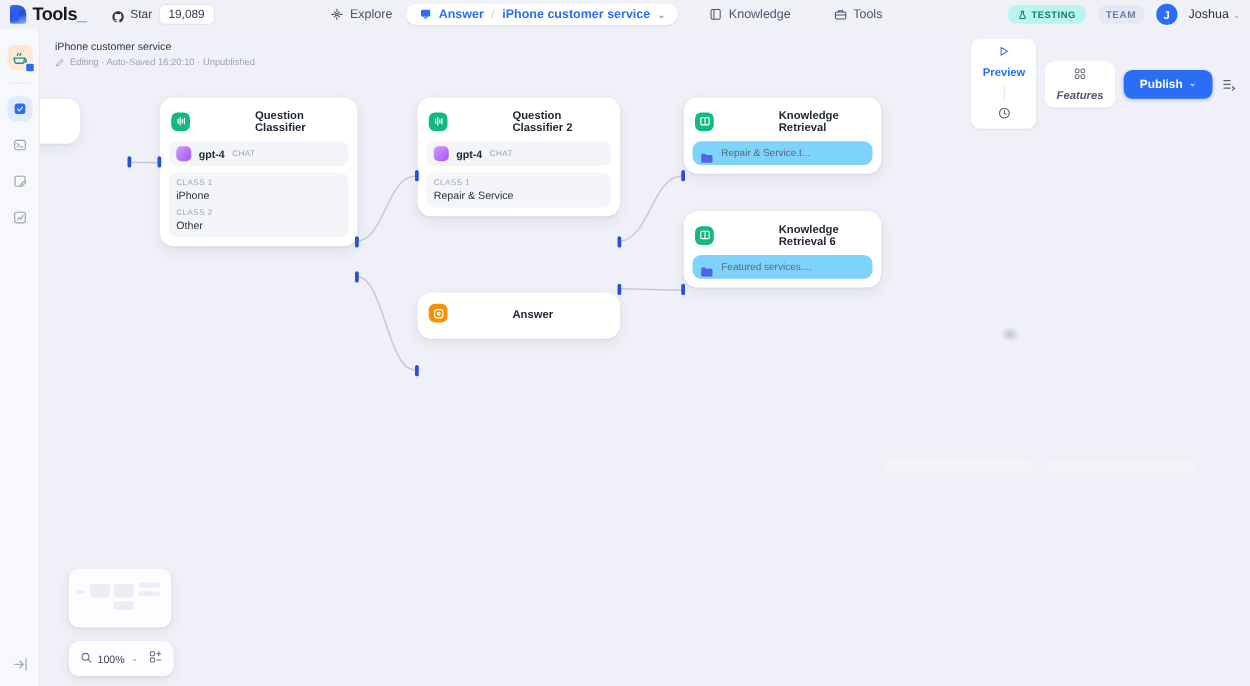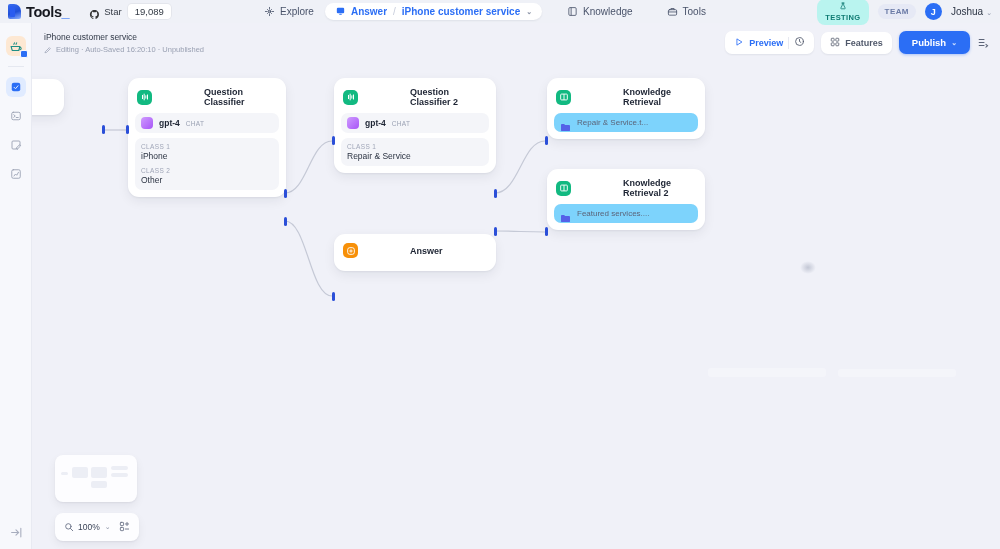--- a/index.html
+++ b/index.html
@@ -62,21 +62,21 @@
   .caret { font-size:7px; color:#8b93a6; margin-left:1px; }
 
   .nav-right {
     position:absolute; right:8px; top:0; height:23px;
     display:flex; align-items:center; gap:9px;
   }
   .badge-testing {
     display:flex; align-items:center; gap:3px;
     background:#b9f4ef; color:#0e7a72;
     font-size:7.5px; font-weight:700; letter-spacing:.4px;
-    padding:3px 8px; border-radius:8px;flex-direction:column;
+    padding:3px 8px; border-radius:8px;
   }
   .badge-team {
     color:#6b7ba6; font-size:8px; font-weight:700; letter-spacing:.4px;
     background:#e6e9f5; padding:3px 7px; border-radius:8px;
   }
   .avatar {
     width:17px; height:17px; border-radius:50%;
     background:#2b6ef5; color:#fff; font-size:9px; font-weight:700;
     display:flex; align-items:center; justify-content:center;
   }
@@ -96,22 +96,23 @@
 
   .subbar-right {
     position:absolute; right:10px; top:8px;
     display:flex; align-items:center; gap:7px;
   }
   .pill-btn {
     display:flex; align-items:center; gap:5px;
     background:#fff; border-radius:7px; padding:5px 9px;
     font-size:9px; color:#2b6ef5; font-weight:600;
     box-shadow:0 1px 2px rgba(16,24,40,0.07);
-  }
-  .pill-btn .g { color:#51596b; }
+    flex-direction:column;
+  }
+  .pill-btn .g { color:#51596b;font-style:italic; }
   .pill-divider { width:1px; height:12px; background:#e6e8f0; }
   .btn-publish {
     background:#2b6ef5; color:#fff; border-radius:7px;
     font-size:9.5px; font-weight:600; padding:6px 13px;
     display:flex; align-items:center; gap:4px;
     box-shadow:0 1px 3px rgba(43,110,245,0.35);
   }
   .icon-plain { color:#5c6478; display:flex; align-items:center; }
 
   
@@ -328,21 +329,21 @@
   <div class="handle" style="left:513px;top:113px;"></div>
 
   <div class="node" style="left:515px;top:146px;width:158px;">
     <div class="node-head">
       <span class="node-ico ico-green">
         <svg viewBox="0 0 24 24" width="10" height="10" fill="none" stroke="#fff" stroke-width="2.2">
           <rect x="4" y="5" width="16" height="14" rx="2"></rect>
             <path d="M12 5v14"></path>
         </svg>
       </span>
-      <span class="node-title">Knowledge Retrieval 2</span>
+      <span class="node-title">Knowledge Retrieval 6</span>
     </div>
     <div class="kb-row">
       <span class="kb-folder">
         <svg viewBox="0 0 24 20" width="11" height="9">
             <path d="M2 4a2 2 0 012-2h5l2 2.5h9a2 2 0 012 2V16a2 2 0 01-2 2H4a2 2 0 01-2-2z" fill="#5561e8"></path>
           </svg>
       </span>
       <span class="kb-name">Featured services....</span>
     </div>
   </div>

